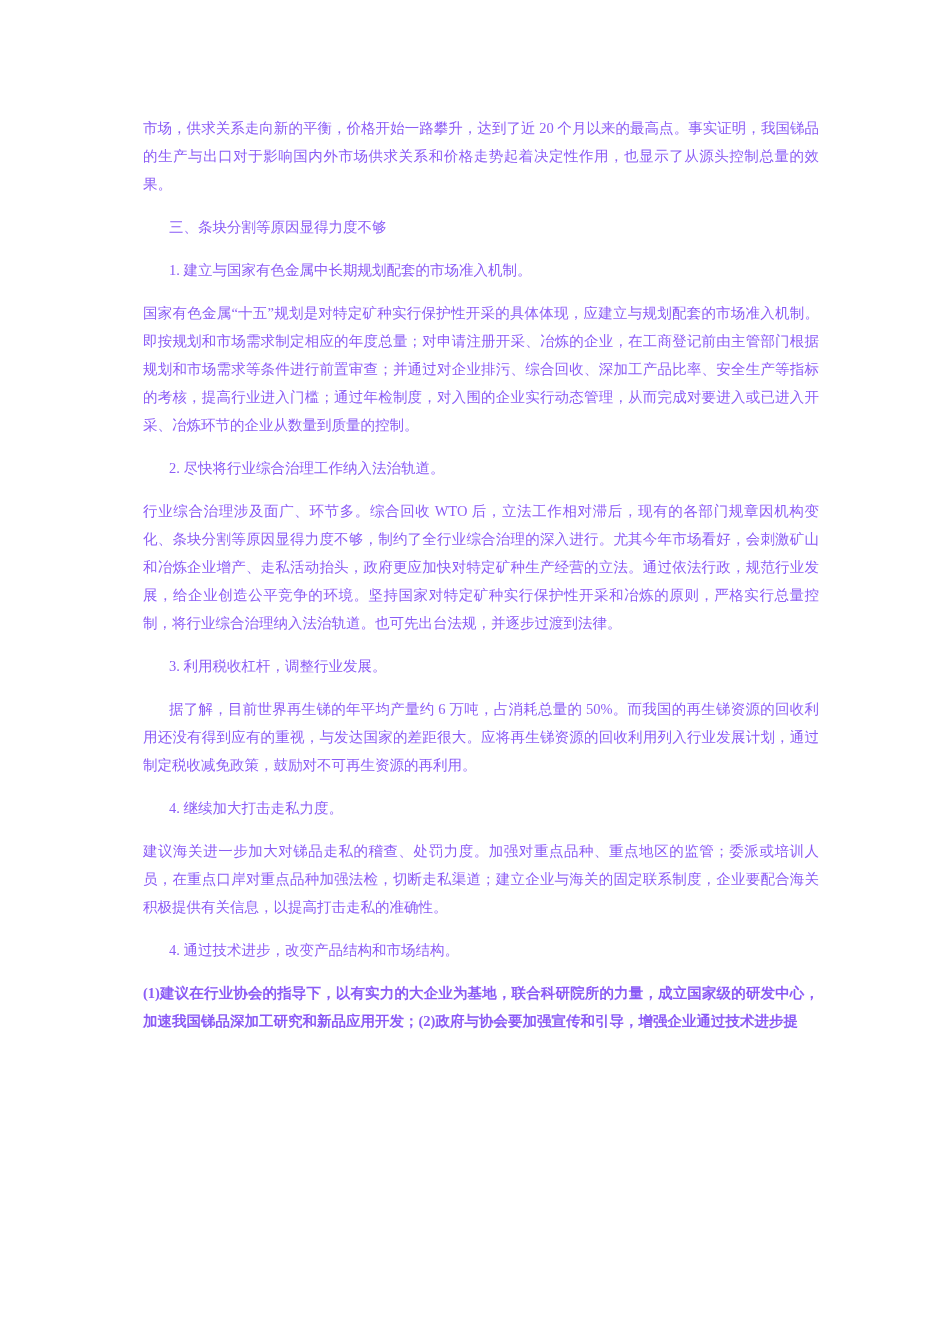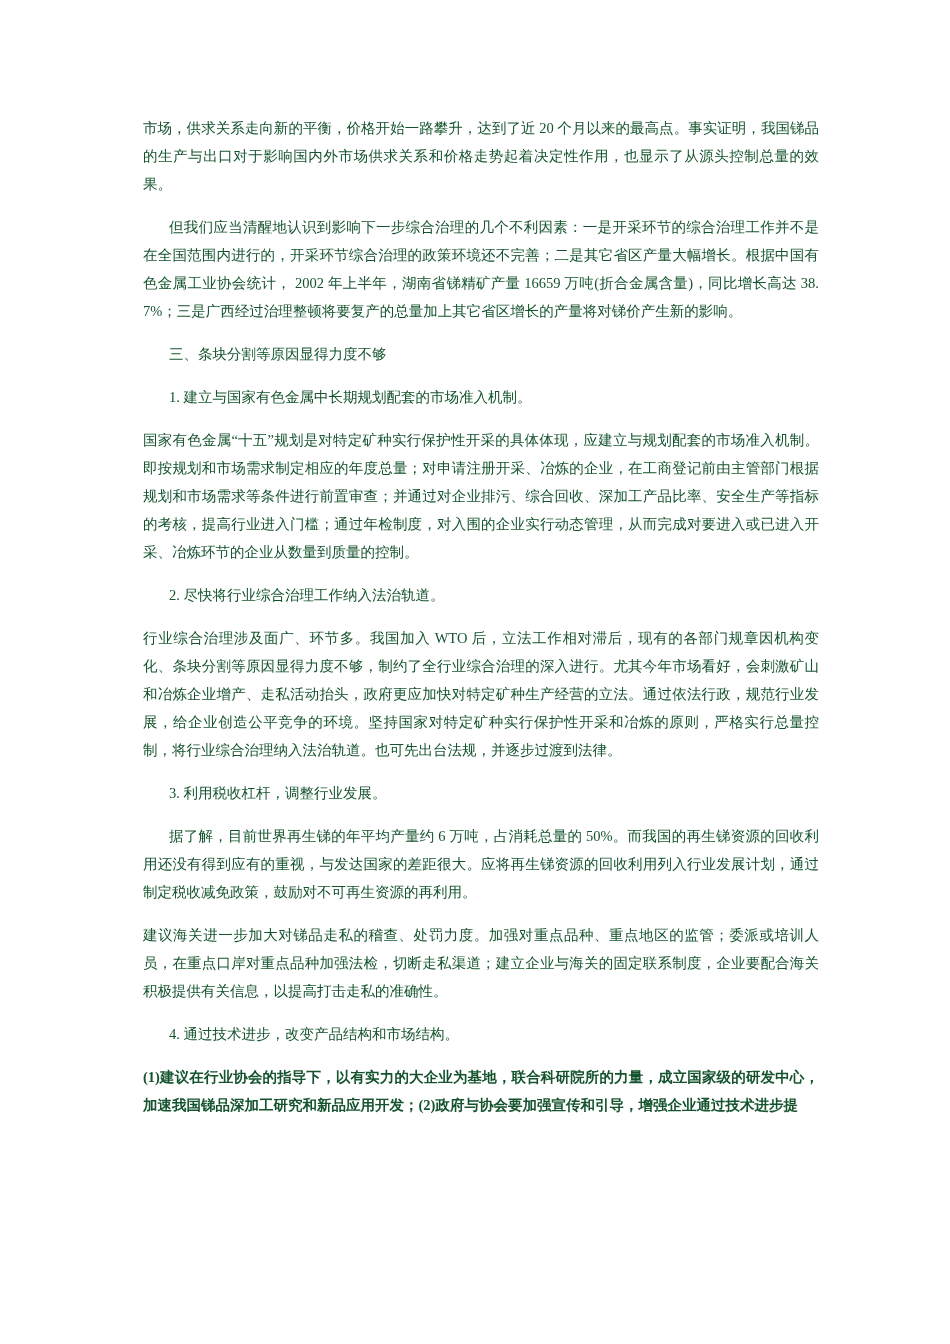--- a/index.html
+++ b/index.html
@@ -13,21 +13,21 @@
     height: 1344px;
     background: #ffffff;
     overflow: hidden;
     font-family: "Liberation Serif", "DejaVu Serif", serif;
   }
   .doc {
     position: absolute;
     left: 143px;
     top: 114px;
     width: 676px;
-    color: #14532d;
+    color: #8b5cf6;
   }
   .doc p {
     margin: 0 0 15px 0;
     font-size: 14.5px;
     line-height: 28px;
     text-align: justify;
     text-justify: inter-ideograph;
     word-break: break-all;
   }
   .doc p.indent {
@@ -37,25 +37,25 @@
     margin-bottom: 0;
     font-weight: bold;
   }
 </style>
 </head>
 <body>
 
 <div class="page">
   <div class="doc">
     <p class="body">市场，供求关系走向新的平衡，价格开始一路攀升，达到了近 20 个月以来的最高点。事实证明，我国锑品的生产与出口对于影响国内外市场供求关系和价格走势起着决定性作用，也显示了从源头控制总量的效果。</p>
-    <p class="body indent">但我们应当清醒地认识到影响下一步综合治理的几个不利因素：一是开采环节的综合治理工作并不是在全国范围内进行的，开采环节综合治理的政策环境还不完善；二是其它省区产量大幅增长。根据中国有色金属工业协会统计， 2002 年上半年，湖南省锑精矿产量 16659 万吨(折合金属含量)，同比增长高达 38.7%；三是广西经过治理整顿将要复产的总量加上其它省区增长的产量将对锑价产生新的影响。</p>
     <p class="heading indent">三、条块分割等原因显得力度不够</p>
     <p class="item indent">1. 建立与国家有色金属中长期规划配套的市场准入机制。</p>
     <p class="body">国家有色金属“十五”规划是对特定矿种实行保护性开采的具体体现，应建立与规划配套的市场准入机制。即按规划和市场需求制定相应的年度总量；对申请注册开采、冶炼的企业，在工商登记前由主管部门根据规划和市场需求等条件进行前置审查；并通过对企业排污、综合回收、深加工产品比率、安全生产等指标的考核，提高行业进入门槛；通过年检制度，对入围的企业实行动态管理，从而完成对要进入或已进入开采、冶炼环节的企业从数量到质量的控制。</p>
     <p class="item indent">2. 尽快将行业综合治理工作纳入法治轨道。</p>
-    <p class="body">行业综合治理涉及面广、环节多。我国加入 WTO 后，立法工作相对滞后，现有的各部门规章因机构变化、条块分割等原因显得力度不够，制约了全行业综合治理的深入进行。尤其今年市场看好，会刺激矿山和冶炼企业增产、走私活动抬头，政府更应加快对特定矿种生产经营的立法。通过依法行政，规范行业发展，给企业创造公平竞争的环境。坚持国家对特定矿种实行保护性开采和冶炼的原则，严格实行总量控制，将行业综合治理纳入法治轨道。也可先出台法规，并逐步过渡到法律。</p>
+    <p class="body">行业综合治理涉及面广、环节多。综合回收 WTO 后，立法工作相对滞后，现有的各部门规章因机构变化、条块分割等原因显得力度不够，制约了全行业综合治理的深入进行。尤其今年市场看好，会刺激矿山和冶炼企业增产、走私活动抬头，政府更应加快对特定矿种生产经营的立法。通过依法行政，规范行业发展，给企业创造公平竞争的环境。坚持国家对特定矿种实行保护性开采和冶炼的原则，严格实行总量控制，将行业综合治理纳入法治轨道。也可先出台法规，并逐步过渡到法律。</p>
     <p class="item indent">3. 利用税收杠杆，调整行业发展。</p>
     <p class="body indent">据了解，目前世界再生锑的年平均产量约 6 万吨，占消耗总量的 50%。而我国的再生锑资源的回收利用还没有得到应有的重视，与发达国家的差距很大。应将再生锑资源的回收利用列入行业发展计划，通过制定税收减免政策，鼓励对不可再生资源的再利用。</p>
+    <p class="item indent">4. 继续加大打击走私力度。</p>
     <p class="body">建议海关进一步加大对锑品走私的稽查、处罚力度。加强对重点品种、重点地区的监管；委派或培训人员，在重点口岸对重点品种加强法检，切断走私渠道；建立企业与海关的固定联系制度，企业要配合海关积极提供有关信息，以提高打击走私的准确性。</p>
     <p class="item indent">4. 通过技术进步，改变产品结构和市场结构。</p>
     <p class="body">(1)建议在行业协会的指导下，以有实力的大企业为基地，联合科研院所的力量，成立国家级的研发中心，加速我国锑品深加工研究和新品应用开发；(2)政府与协会要加强宣传和引导，增强企业通过技术进步提</p>
   </div>
 </div>
 
 </body></html>

